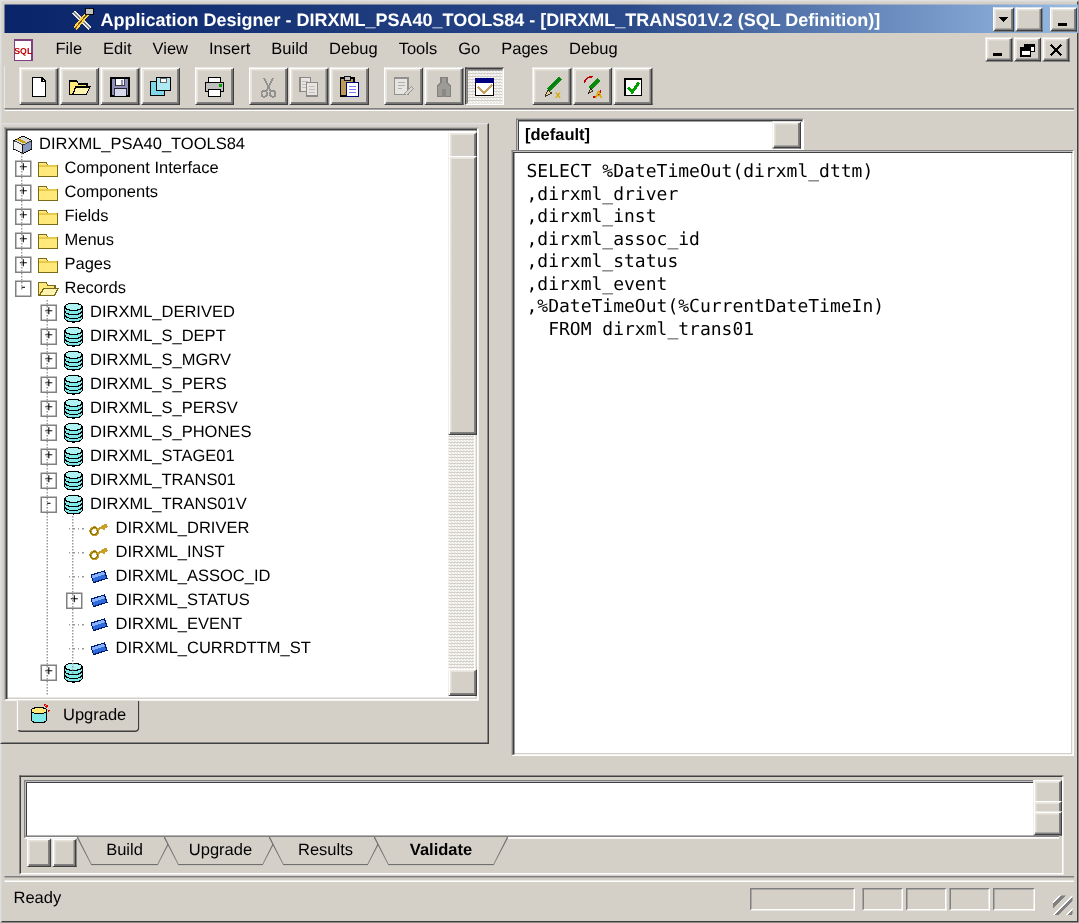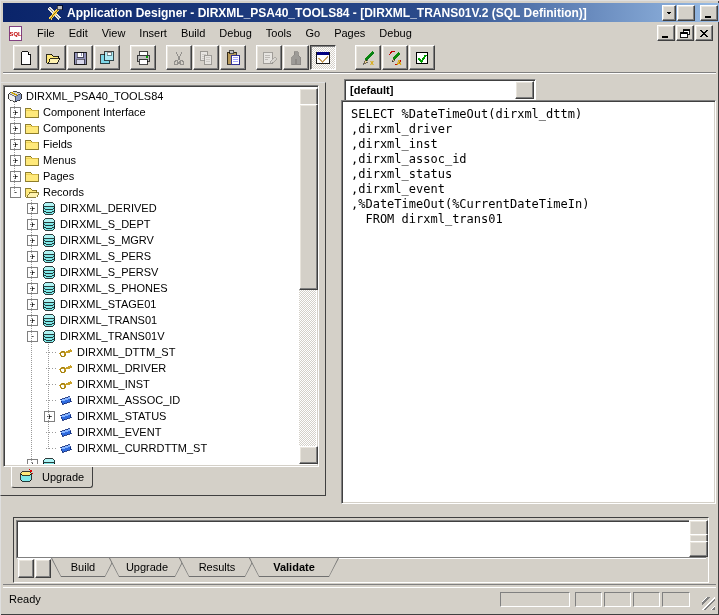--- a/index.html
+++ b/index.html
@@ -527,35 +527,20 @@
             </span>
             <span class="tree-icon">
               <svg viewBox="0 0 16 16">
                 <g transform="rotate(-28 8 8)">
                   <circle cx="4.2" cy="8" r="2.6" fill="none" stroke="#c8a028" stroke-width="1.8"></circle>
                   <circle cx="4.2" cy="8" r="2.6" fill="none" stroke="#6a5200" stroke-width="0.5"></circle>
                   <path d="M6.8 8 h7.5 M11 8 v2.6 M13.3 8 v2" stroke="#c8a028" stroke-width="1.8"></path>
                 </g>
               </svg>
             </span>
-            <span class="tree-label">DIRXML_DTTM_ST</span>
-          </div>
-          <div class="tree-row" style="padding-left: 35px;">
-            <span class="expand-cell">
-              <span class="dotstub"></span>
-            </span>
-            <span class="tree-icon">
-              <svg viewBox="0 0 16 16">
-                <g transform="rotate(-28 8 8)">
-                  <circle cx="4.2" cy="8" r="2.6" fill="none" stroke="#c8a028" stroke-width="1.8"></circle>
-                  <circle cx="4.2" cy="8" r="2.6" fill="none" stroke="#6a5200" stroke-width="0.5"></circle>
-                  <path d="M6.8 8 h7.5 M11 8 v2.6 M13.3 8 v2" stroke="#c8a028" stroke-width="1.8"></path>
-                </g>
-              </svg>
-            </span>
             <span class="tree-label">DIRXML_DRIVER</span>
           </div>
           <div class="tree-row" style="padding-left: 35px;">
             <span class="expand-cell">
               <span class="dotstub"></span>
             </span>
             <span class="tree-icon">
               <svg viewBox="0 0 16 16">
                 <g transform="rotate(-28 8 8)">
                   <circle cx="4.2" cy="8" r="2.6" fill="none" stroke="#c8a028" stroke-width="1.8"></circle>

